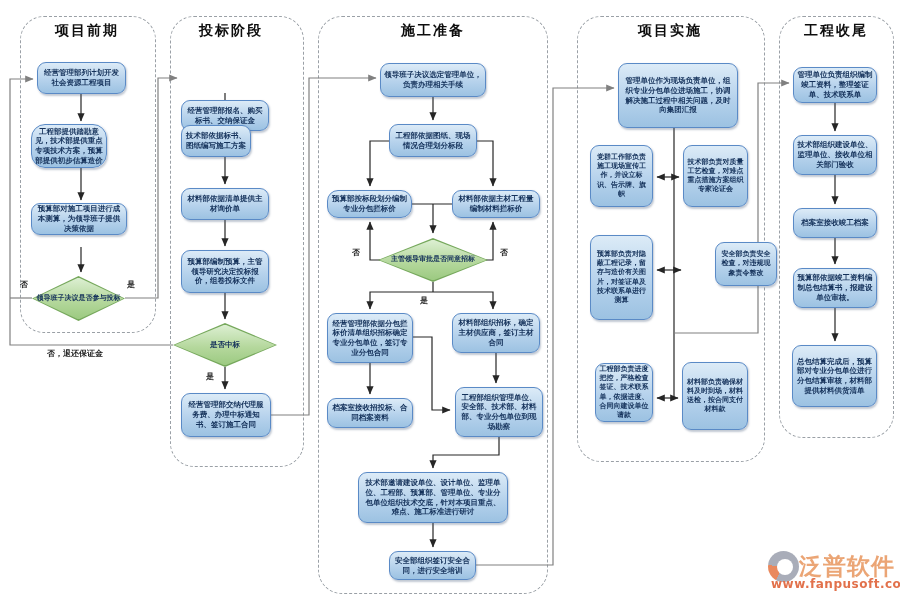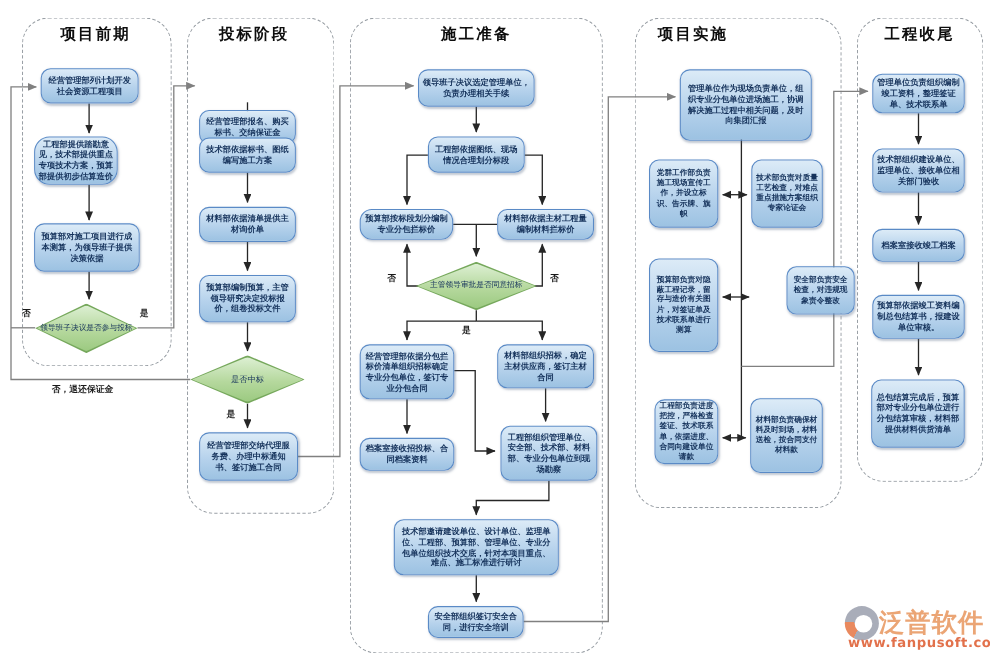--- a/index.html
+++ b/index.html
@@ -16,21 +16,21 @@
         color:#15325b;font-weight:bold;font-size:7.5px;line-height:1.3;
         word-break:break-all;box-shadow:1px 1.5px 2px rgba(80,100,130,.35);}
   .node.small{font-size:7px;}
   .diamond{position:absolute;z-index:2;}
   .diamond .shape{position:absolute;inset:0;background:#76a85c;
         clip-path:polygon(50% 0,100% 50%,50% 100%,0 50%);}
   .diamond .shape-in{position:absolute;inset:1.6px;
         background:linear-gradient(180deg,#dcefd2 0%,#b5d89d 55%,#9cca81 100%);
         clip-path:polygon(50% 0,100% 50%,50% 100%,0 50%);}
   .diamond .dtext{position:absolute;inset:0;z-index:1;display:flex;align-items:center;
-        justify-content:center;text-align:right;font-size:7px;font-weight:normal;
+        justify-content:center;text-align:right;font-size:7px;font-weight:bold;
         color:#15325b;line-height:1.35;}
   .elabel{position:absolute;z-index:3;font-size:8px;font-weight:bold;color:#1a1a1a;white-space:nowrap;}
   .logo{position:absolute;z-index:3;}
   .logo-mark{position:absolute;left:768px;top:551px;width:31px;height:31px;border-radius:50%;
         background:conic-gradient(from 210deg,#e9895e 0 18%,#a9adb9 18% 100%);}
   .logo-mark::after{content:"";position:absolute;left:9px;top:8px;width:16px;height:16px;
         border-radius:50%;background:#ffffff;}
   .logo-brand{position:absolute;left:799px;top:551px;font-size:23px;font-weight:bold;
         color:#eba575;letter-spacing:1px;white-space:nowrap;}
   .logo-url{position:absolute;left:771px;top:577px;font-size:12px;font-weight:bold;
@@ -43,21 +43,21 @@
 
   <div class="lane" style="left:20px;top:16px;width:134px;height:315px;"></div>
   <div class="lane" style="left:170px;top:16px;width:132px;height:449px;"></div>
   <div class="lane" style="left:318px;top:16px;width:228px;height:576px;"></div>
   <div class="lane" style="left:577px;top:16px;width:186px;height:444px;"></div>
   <div class="lane" style="left:779px;top:16px;width:113px;height:420px;"></div>
 
   <div class="lane-title" style="left:87px;top:22px;">项目前期</div>
   <div class="lane-title" style="left:231px;top:22px;">投标阶段</div>
   <div class="lane-title" style="left:433px;top:22px;">施工准备</div>
-  <div class="lane-title" style="left:630px;top:22px;">项目实施</div>
+  <div class="lane-title" style="left:670px;top:22px;">项目实施</div>
   <div class="lane-title" style="left:836px;top:22px;">工程收尾</div>
 
   <svg id="wires" viewBox="0 0 900 600">
     <defs>
       <marker id="mb" markerWidth="9" markerHeight="8" refX="6.5" refY="3" orient="auto">
         <path d="M0,0 L7,3 L0,6 z" fill="#262626"></path>
       </marker>
       <marker id="mg" markerWidth="9" markerHeight="8" refX="6.5" refY="3" orient="auto">
         <path d="M0,0 L7,3 L0,6 z" fill="#808080"></path>
       </marker>
@@ -108,29 +108,29 @@
       <polyline points="173,345 10,345 10,79 33,79" marker-end="url(#mg)"></polyline>
       <polyline points="125,298 158,298 158,78 177,78" marker-end="url(#mg)"></polyline>
       <polyline points="269,415 309,415 309,78 376,78" marker-end="url(#mg)"></polyline>
       <polyline points="476,565 553,565 553,88 614,88" marker-end="url(#mg)"></polyline>
       <polyline points="674,333 758,333 758,83 789,83" marker-end="url(#mg)"></polyline>
     </g>
   </svg>
 
   <div class="node" style="left:37px;top:62px;width:89px;height:32px;">经营管理部列计划开发社会资源工程项目</div>
   <div class="node" style="left:31px;top:124px;width:76px;height:44px;border-radius:14px;">工程部提供踏勘意见，技术部提供重点专项技术方案，预算部提供初步估算造价</div>
-  <div class="node" style="left:31px;top:203px;width:96px;height:44px;">预算部对施工项目进行成本测算，为领导班子提供决策依据</div>
+  <div class="node" style="left:31px;top:203px;width:96px;height:32px;">预算部对施工项目进行成本测算，为领导班子提供决策依据</div>
   <div class="diamond" style="left:32px;top:276px;width:93px;height:45px;">
     <div class="shape"></div>
     <div class="shape-in"></div>
     <div class="dtext">领导班子决议是否参与投标</div>
   </div>
 
   <div class="node" style="left:181px;top:62px;width:88px;height:31px;margin-top:38px;">经营管理部报名、购买标书、交纳保证金</div>
-  <div class="node" style="left:181px;top:125px;width:88px;height:32px;">技术部依据标书、图纸编写施工方案</div>
+  <div class="node" style="left:181px;top:125px;width:70px;height:32px;">技术部依据标书、图纸编写施工方案</div>
   <div class="node" style="left:181px;top:188px;width:88px;height:32px;">材料部依据清单提供主材询价单</div>
   <div class="node" style="left:181px;top:250px;width:88px;height:43px;">预算部编制预算，主管领导研究决定投标报价，组卷投标文件</div>
   <div class="diamond" style="left:173px;top:323px;width:104px;height:44px;">
     <div class="shape"></div>
     <div class="shape-in"></div>
     <div class="dtext" style="font-size:7.5px;">是否中标</div>
   </div>
   <div class="node" style="left:181px;top:393px;width:90px;height:44px;">经营管理部交纳代理服务费、办理中标通知书、签订施工合同</div>
 
   <div class="node" style="left:380px;top:63px;width:106px;height:34px;">领导班子决议选定管理单位，负责办理相关手续</div>

